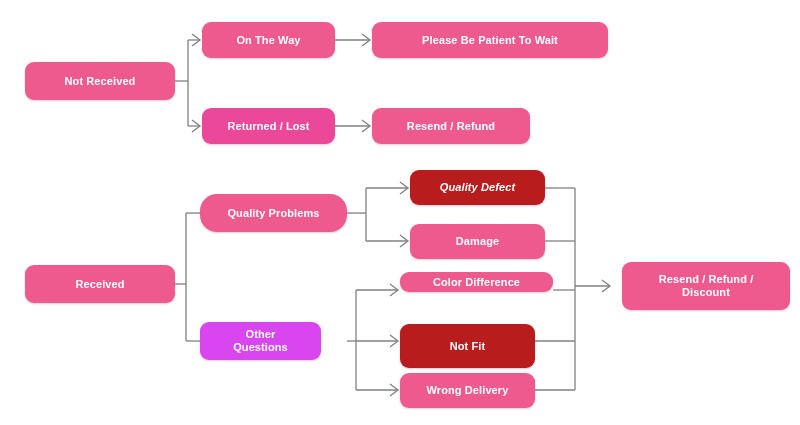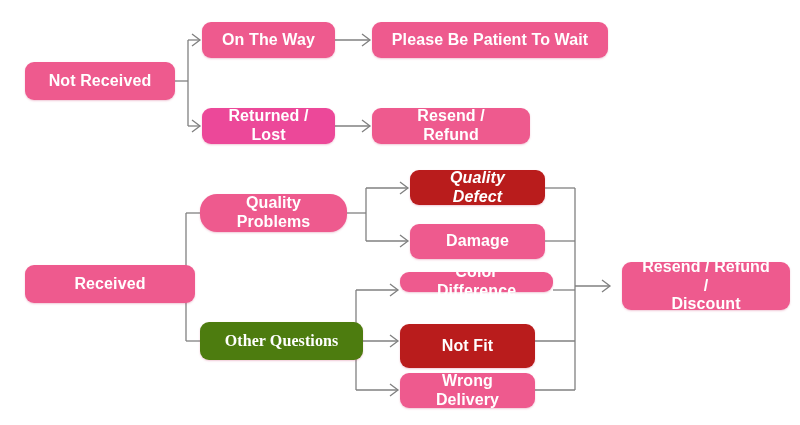--- a/index.html
+++ b/index.html
@@ -23,21 +23,21 @@
     width: 800px;
     height: 425px;
     pointer-events: none;
   }
   .node {
     position: absolute;
     box-sizing: border-box;
     background: #ee5a8e;
     border-radius: 9px;
     color: #ffffff;
-    font-size: 16px;
+    font-size: 11px;
     font-weight: 700;
     letter-spacing: 0.1px;
     display: flex;
     align-items: center;
     justify-content: center;
     text-align: center;
     line-height: 1.18;
     padding: 2px 18px;
     white-space: pre-line;
     box-shadow: 0 1px 2px rgba(200, 60, 110, 0.28);
@@ -96,23 +96,23 @@
 
     </g>
   </svg>
 
   <div id="nodes">
       <div class="node" style="left: 25px; top: 62px; width: 150px; height: 38px; background: rgb(238, 90, 142); color: rgb(255, 255, 255);">Not Received</div>
       <div class="node" style="left: 202px; top: 22px; width: 133px; height: 36px; background: rgb(238, 90, 142); color: rgb(255, 255, 255);">On The Way</div>
       <div class="node" style="left: 372px; top: 22px; width: 236px; height: 36px; background: rgb(238, 90, 142); color: rgb(255, 255, 255);">Please Be Patient To Wait</div>
       <div class="node" style="left: 202px; top: 108px; width: 133px; height: 36px; background: #ec4899; color: rgb(255, 255, 255);">Returned / Lost</div>
       <div class="node" style="left: 372px; top: 108px; width: 158px; height: 36px; background: rgb(238, 90, 142); color: rgb(255, 255, 255);">Resend / Refund</div>
-      <div class="node" style="left: 25px; top: 265px; width: 170px; height: 38px; background: rgb(238, 90, 142); color: rgb(255, 255, 255);">Received</div>
+      <div class="node" style="left: 25px; top: 265px; width: 150px; height: 38px; background: rgb(238, 90, 142); color: rgb(255, 255, 255);">Received</div>
       <div class="node" style="left: 200px; top: 194px; width: 147px; height: 38px; background: rgb(238, 90, 142); color: rgb(255, 255, 255); border-radius: 17px;">Quality Problems</div>
-      <div class="node" style="left: 200px; top: 322px; width: 163px; height: 38px; background: #4d7c0f; color: rgb(255, 255, 255); font-family: Liberation Serif, serif;">Other Questions</div>
+      <div class="node" style="left: 200px; top: 322px; width: 121px; height: 38px; background: #d946ef; color: rgb(255, 255, 255);">Other Questions</div>
       <div class="node" style="left: 410px; top: 170px; width: 135px; height: 35px; background: #b91c1c; color: rgb(255, 255, 255); font-style: italic;">Quality Defect</div>
       <div class="node" style="left: 410px; top: 224px; width: 135px; height: 35px; background: rgb(238, 90, 142); color: rgb(255, 255, 255);">Damage</div>
       <div class="node" style="left: 400px; top: 272px; width: 153px; height: 20px; background: rgb(238, 90, 142); color: rgb(255, 255, 255);">Color Difference</div>
       <div class="node" style="left: 400px; top: 324px; width: 135px; height: 44px; background: #b91c1c; color: rgb(255, 255, 255);">Not Fit</div>
       <div class="node" style="left: 400px; top: 373px; width: 135px; height: 35px; background: rgb(238, 90, 142); color: rgb(255, 255, 255);">Wrong Delivery</div>
       <div class="node" style="left: 612px; top: 262px; width: 168px; height: 48px; background: rgb(238, 90, 142); color: rgb(255, 255, 255); margin-left: 10px;">Resend / Refund /
 Discount</div>
     </div>
 
 </div>

